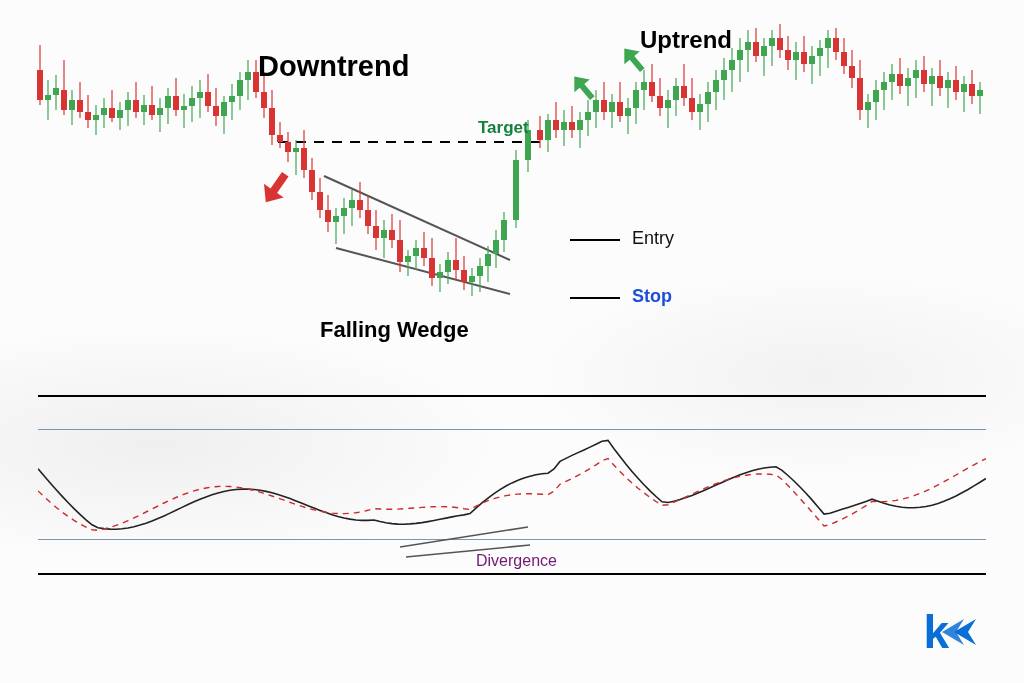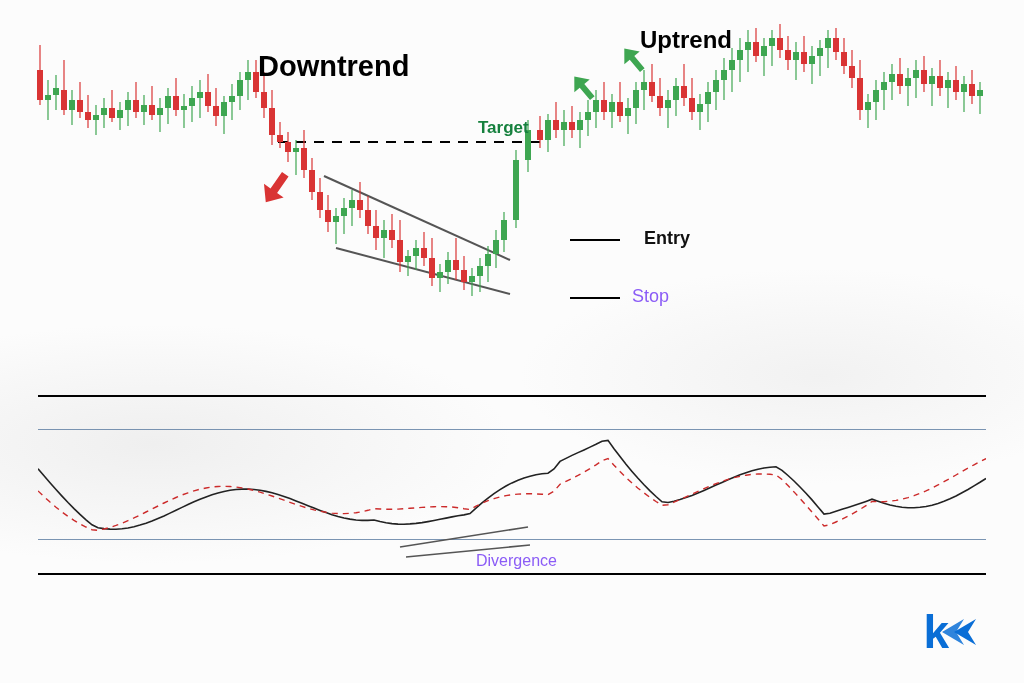--- a/index.html
+++ b/index.html
@@ -9,22 +9,22 @@
     background: #fcfcfc;
     background-image:
       radial-gradient(ellipse 600px 200px at 15% 65%, rgba(200,200,200,0.25), transparent 60%),
       radial-gradient(ellipse 500px 180px at 80% 55%, rgba(200,200,200,0.2), transparent 60%);
     font-family: Arial, sans-serif;
     position: relative;
     overflow: hidden;
   }
   .label { position: absolute; font-weight: 700; color: #000; }
   .label-blue { color: #15803d; font-weight:700; }
-  .label-red { color: #8b5cf6; font-weight:400; }
-  .label-normal { font-weight:700; color:#111;margin-left:12px; }
+  .label-red { color: #1d4ed8; font-weight:700; }
+  .label-normal { font-weight:400; color:#111; }
   .indicator-box {
     position: absolute;
     left: 38px; right: 38px; top: 395px; height: 180px;
     border-top: 2.5px solid #000;
     border-bottom: 2.5px solid #000;
   }
   .indicator-line {
     position: absolute; left:0; right:0; height:0;
     border-top: 1.5px solid #5a7aa0;
     opacity:0.8;
@@ -294,35 +294,35 @@
       <rect x="977" width="6" y="90" height="6" fill="#3ea651"></rect>
     </g>
 </svg>
 
 <div class="label" style="left:258px;top:50px;font-size:29px;">Downtrend</div>
 <div class="label" style="left:640px;top:26px;font-size:24px;">Uptrend</div>
 <div class="label label-blue" style="left:478px;top:118px;font-size:17px;">Target</div>
 <div class="label label-normal" style="left:632px;top:228px;font-size:18px;">Entry</div>
 <div class="label label-red" style="left:632px;top:286px;font-size:18px;">Stop</div>
 <div class="label" style="left:320px;top:316px;font-size:22px;text-align:center;line-height:1.25;">
-  <br>
+  <span>Falling Wedge</span><br>
 </div>
 
 <div class="indicator-box">
   <div class="indicator-line" style="top:32px;"></div>
   <div class="indicator-line" style="top:142px;"></div>
   <svg id="osc-svg" width="948" height="180" style="position:absolute;left:0;top:0;">
 
     <line x1="368" y1="160" x2="492" y2="148" stroke="#555" stroke-width="1.6"></line>
     <line x1="362" y1="150" x2="490" y2="130" stroke="#555" stroke-width="1.6"></line>
     <path id="osc-solid" fill="none" stroke="#222" stroke-width="1.6" d="M0 71.8 L6 78.8 L12 85.7 L18 92.5 L24 99.1 L30 105.5 L36 111.6 L42 117.4 L48 122.8 L54 127.8 L60 130.7 L66 131.6 L72 132.1 L78 132.2 L84 131.8 L90 131.0 L96 129.7 L102 128.1 L108 126.2 L114 124.0 L120 121.5 L126 118.9 L132 116.1 L138 113.2 L144 110.4 L150 107.5 L156 104.8 L162 102.2 L168 99.9 L174 97.8 L180 95.9 L186 94.5 L192 93.3 L198 92.5 L204 92.1 L210 92.1 L216 92.5 L222 93.3 L228 94.4 L234 95.8 L240 97.5 L246 99.4 L252 101.6 L258 103.9 L264 106.3 L270 108.7 L276 111.1 L282 113.4 L288 115.6 L294 117.7 L300 119.5 L306 121.0 L312 122.1 L318 123.0 L324 123.4 L330 123.4 L336 123.0 L342 124.5 L348 125.7 L354 126.6 L360 127.1 L366 127.2 L372 126.9 L378 126.4 L384 125.6 L390 124.6 L396 123.5 L402 122.3 L408 121.1 L414 119.9 L420 118.8 L426 117.9 L432 116.6 L438 111.1 L444 105.9 L450 101.1 L456 96.6 L462 92.6 L468 89.0 L474 85.9 L480 83.2 L486 81.0 L492 79.2 L498 77.8 L504 76.8 L510 76.2 L516 72.0 L522 64.4 L528 61.4 L534 58.4 L540 55.6 L546 52.9 L552 50.1 L558 47.3 L564 44.3 L570 43.4 L576 51.7 L582 59.6 L588 67.2 L594 74.4 L600 81.3 L606 87.8 L612 93.9 L618 99.5 L624 104.8 L630 105.5 L636 104.2 L642 102.6 L648 100.6 L654 98.4 L660 96.0 L666 93.5 L672 90.8 L678 88.1 L684 85.4 L690 82.7 L696 80.2 L702 77.8 L708 75.7 L714 73.8 L720 72.3 L726 71.0 L732 70.2 L738 69.7 L744 73.3 L750 78.5 L756 84.0 L762 90.0 L768 96.3 L774 102.9 L780 109.9 L786 117.1 L792 116.2 L798 114.2 L804 112.2 L810 110.4 L816 108.5 L822 106.5 L828 104.4 L834 102.2 L840 104.3 L846 106.3 L852 108.0 L858 109.3 L864 110.2 L870 110.7 L876 110.7 L882 110.3 L888 109.5 L894 108.2 L900 106.4 L906 104.3 L912 101.8 L918 99.0 L924 95.8 L930 92.5 L936 88.9 L942 85.3 L948 81.5"></path>
     <path id="osc-dash" fill="none" stroke="#cc2b2b" stroke-width="1.4" stroke-dasharray="6 5" d="M0 93.9 L6 99.6 L12 105.1 L18 110.2 L24 115.0 L30 119.4 L36 123.3 L42 126.9 L48 130.0 L54 132.7 L60 133.3 L66 132.0 L72 130.4 L78 128.4 L84 126.2 L90 123.6 L96 120.9 L102 118.0 L108 115.0 L114 112.0 L120 109.0 L126 106.0 L132 103.2 L138 100.5 L144 98.0 L150 95.8 L156 93.9 L162 92.2 L168 91.0 L174 90.0 L180 89.5 L186 89.3 L192 89.5 L198 90.0 L204 90.9 L210 92.0 L216 93.5 L222 95.1 L228 97.0 L234 99.0 L240 101.1 L246 103.2 L252 105.4 L258 107.5 L264 109.4 L270 111.3 L276 112.9 L282 114.2 L288 115.3 L294 116.1 L300 116.5 L306 116.6 L312 116.3 L318 115.7 L324 114.7 L330 113.3 L336 111.6 L342 112.0 L348 112.2 L354 112.2 L360 112.1 L366 111.7 L372 111.3 L378 110.8 L384 110.4 L390 110.0 L396 109.7 L402 109.6 L408 109.7 L414 110.0 L420 110.7 L426 111.7 L432 112.5 L438 109.2 L444 106.3 L450 103.7 L456 101.6 L462 99.9 L468 98.6 L474 97.7 L480 97.1 L486 96.8 L492 96.7 L498 96.9 L504 97.2 L510 97.7 L516 94.2 L522 87.2 L528 84.4 L534 81.5 L540 78.4 L546 75.1 L552 71.6 L558 67.8 L564 63.7 L570 61.5 L576 68.2 L582 74.5 L588 80.5 L594 86.0 L600 91.2 L606 95.9 L612 100.4 L618 104.5 L624 108.3 L630 107.7 L636 105.2 L642 102.6 L648 99.9 L654 97.2 L660 94.4 L666 91.7 L672 89.1 L678 86.7 L684 84.4 L690 82.4 L696 80.7 L702 79.3 L708 78.2 L714 77.4 L720 77.0 L726 77.0 L732 77.3 L738 77.9 L744 82.5 L750 88.6 L756 94.9 L762 101.5 L768 108.2 L774 115.1 L780 122.0 L786 129.0 L792 127.7 L798 125.0 L804 122.2 L810 119.2 L816 115.9 L822 112.4 L828 108.7 L834 104.5 L840 104.7 L846 104.7 L852 104.2 L858 103.4 L864 102.2 L870 100.7 L876 98.7 L882 96.4 L888 93.9 L894 91.0 L900 88.0 L906 84.7 L912 81.4 L918 78.0 L924 74.5 L930 71.1 L936 67.8 L942 64.6 L948 61.6"></path>
   </svg>
 </div>
-<div class="label" style="left:476px;top:552px;font-size:16px;font-weight:500;color:#8b5cf6;">Divergence</div>
+<div class="label" style="left:476px;top:552px;font-size:16px;font-weight:500;color:#701a75;">Divergence</div>
 
 <div class="logo">
     <span class="k">k</span>
     <svg width="40" height="34" viewBox="0 0 40 34" style="margin-left:-6px;">
     <path d="M34 4 L12 17 L34 30 L26 17 Z" fill="#0a6ed6"></path>
     <path d="M22 4 L0 17 L22 30 L14 17 Z" fill="#0a6ed6" opacity="0.85"></path>
   </svg>
 </div>
 
 </body></html>

